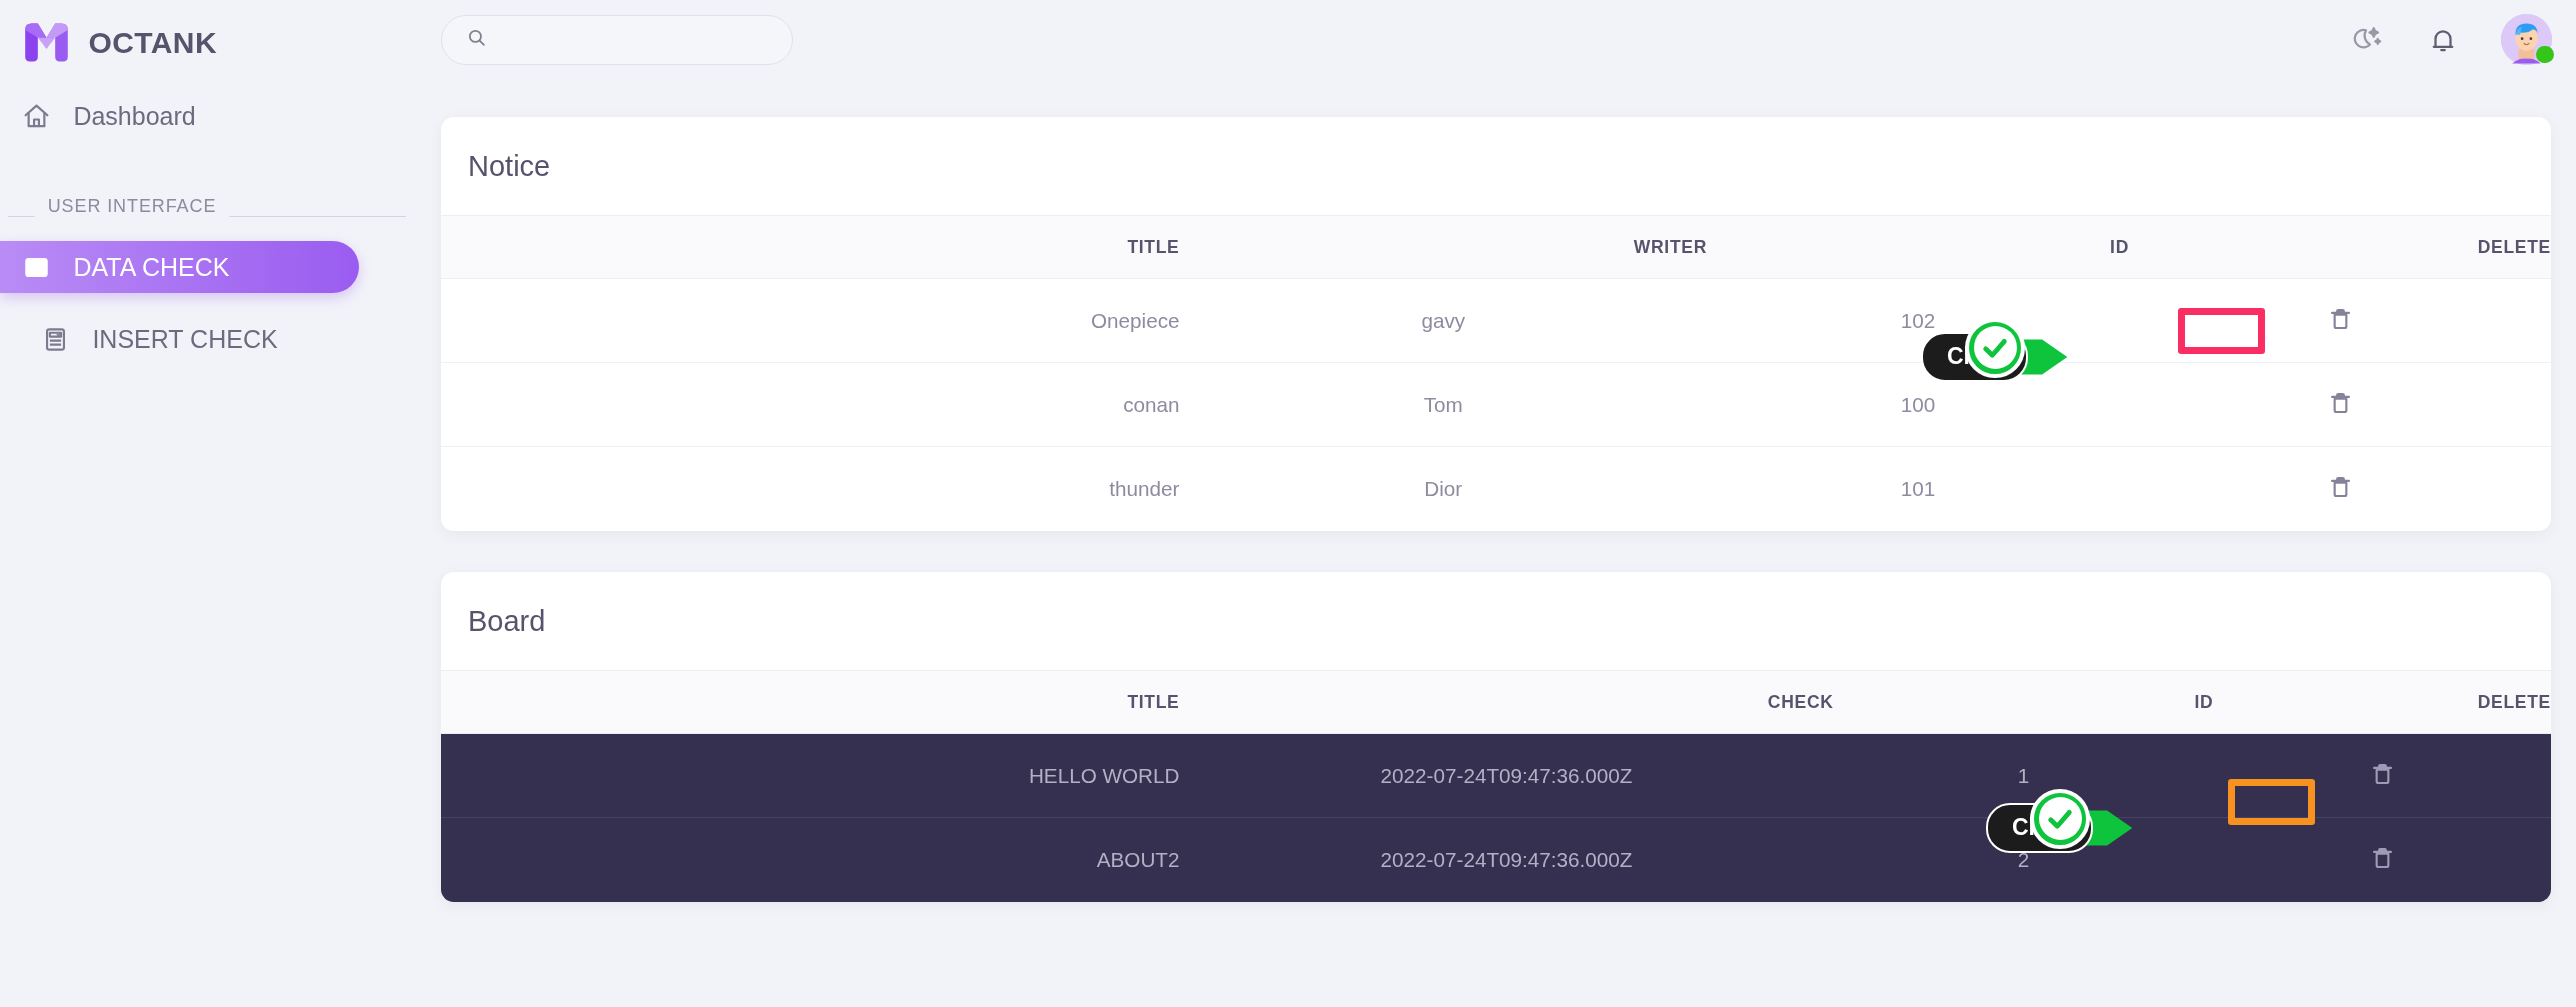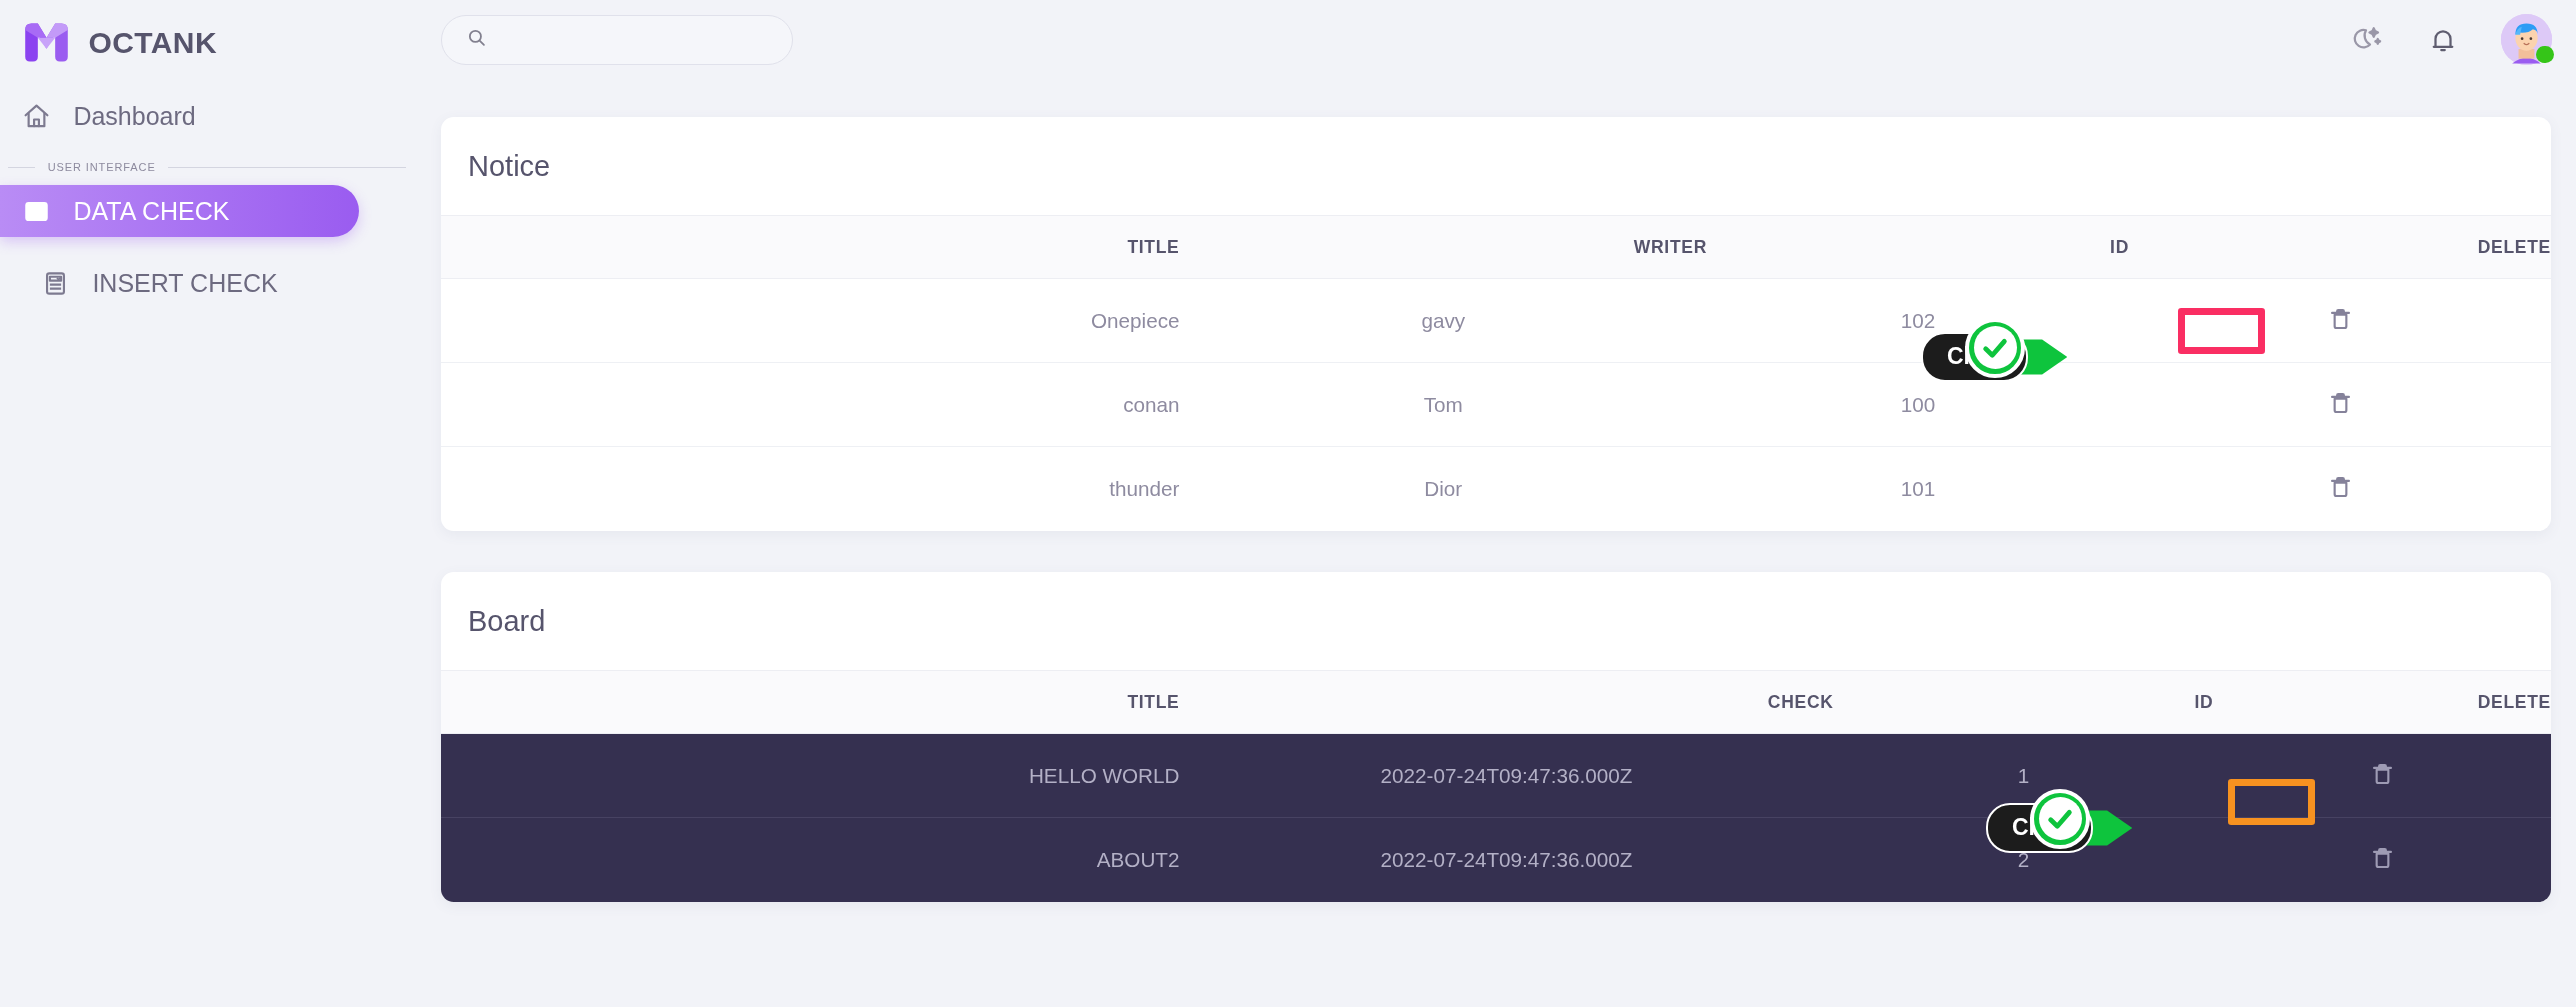--- a/index.html
+++ b/index.html
@@ -26,29 +26,29 @@
   }
   .nav-item {
     display: flex; align-items: center; gap: 20.7px;
     height: 49px; margin: 0 0 0 0; padding-left: 20.7px;
     color: #6d6a80; font-size: 25px;
   }
   .nav-item .nav-ico { width: 32px; height: 32px; display: flex; align-items: center; justify-content: center; flex: 0 0 32px; }
   #dashboard-item { margin-top: 27px; }
 
   .section-label {
-    display: flex; align-items: center; gap: 12.7px;
-    margin: 20px 0 0 0; padding: 0 35px 0 8px;
-    color: #8d8a9e; font-size: 11px; letter-spacing: 0.9px;
+    display: flex; align-items: flex-end; gap: 12.7px;
+    margin: 55px 0 0 0; padding: 0 35px 0 8px;
+    color: #8d8a9e; font-size: 18px; letter-spacing: 0.9px;
   }
   .section-label .ln { height: 0.8px; background: #d4d5e0; flex: 1 1 auto; }
   .section-label .ln.short { flex: 0 0 27px; }
 
   .nav-item.active {
-    margin-top: 12px;
+    margin-top: 24px;
     height: 52px;
     width: 359px;
     border-radius: 0 26px 26px 0;
     background: linear-gradient(90deg, #b98cf5 0%, #9a5cf0 100%);
     color: #ffffff;
     box-shadow: 0 4.8px 12.7px rgba(154,92,240,0.30);
     font-size: 25px;
   }
   .nav-item.active .nav-ico svg { fill: #ffffff; stroke: #ffffff; }
   #insert-check-item { margin-top: 22px; margin-left: 19px; }

